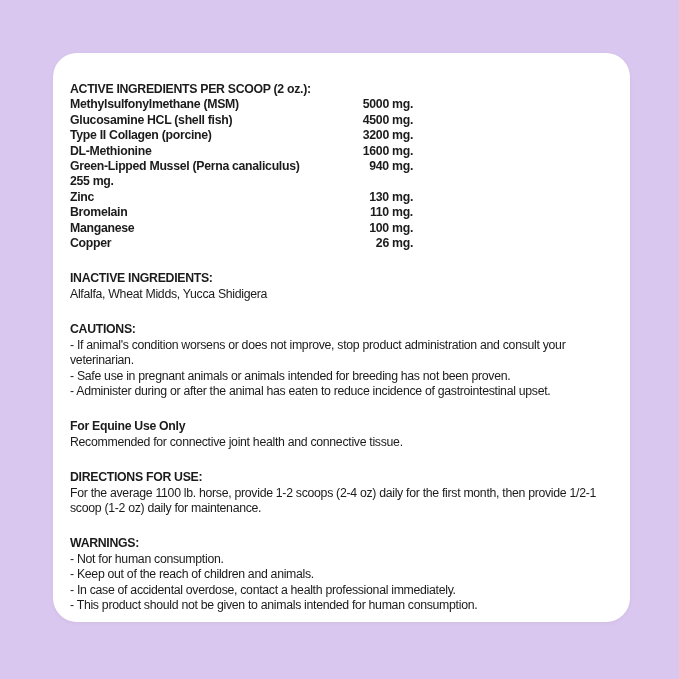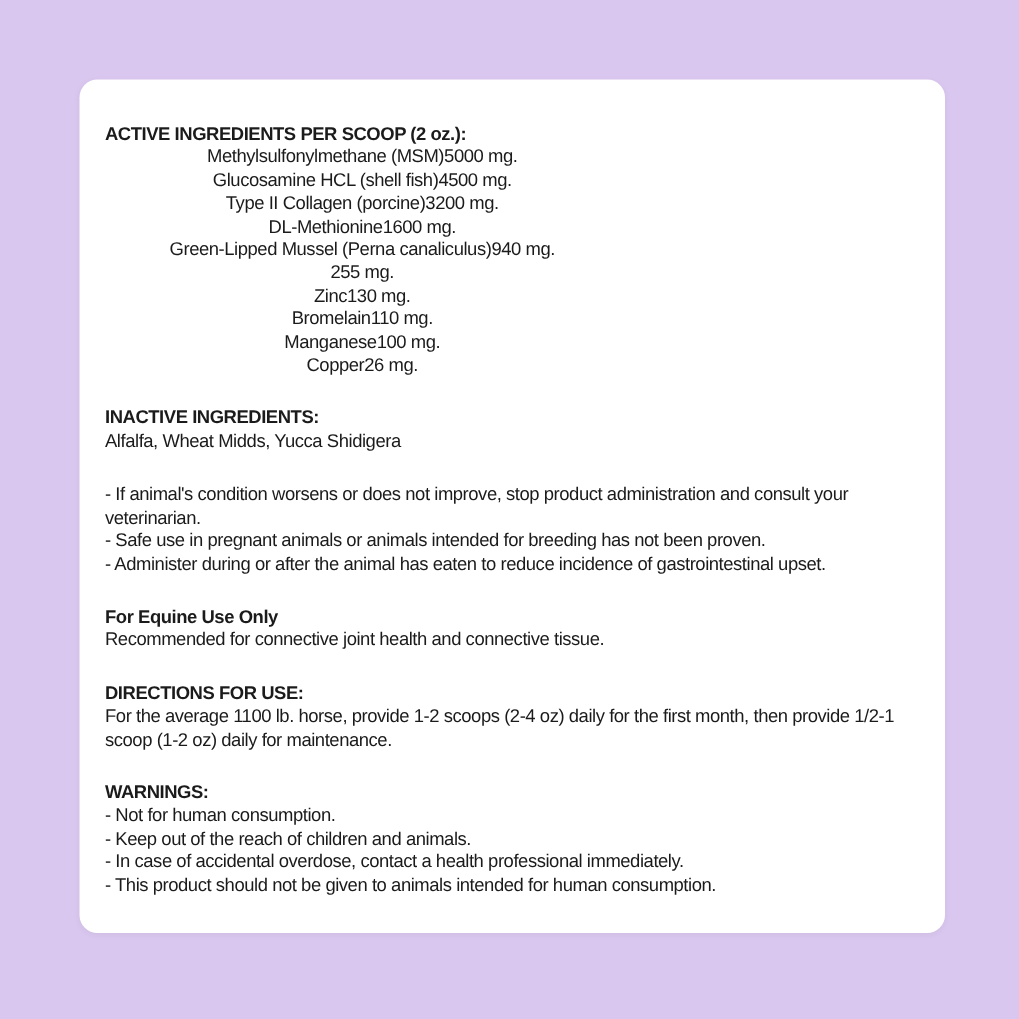--- a/index.html
+++ b/index.html
@@ -15,21 +15,21 @@
     color: #1b1b1b;
     overflow: hidden;
   }
   .card {
     position: absolute;
     left: 53px;
     top: 53px;
     width: 577px;
     height: 569px;
     background: #ffffff;
-    border-radius: 12px;
+    border-radius: 24px;
     box-shadow: 0 1px 4px rgba(0,0,0,0.05);
     box-sizing: border-box;
     padding: 29px 16px 20px 17px;
   }
   .card, .card * {
     font-size: 12.3px;
     line-height: 15.4px;
     letter-spacing: -0.3px;
   }
   .heading {
@@ -39,21 +39,22 @@
     margin-top: 20px;
   }
   .section:first-child {
     margin-top: 0;
   }
   .ing-table {
     width: 343px;
   }
   .ing-row {
     display: flex;
-    justify-content: center;
+    justify-content: space-between;
+    font-weight: bold;
   }
   .ing-name {
     white-space: nowrap;
   }
   .ing-amt {
     text-align: right;
     white-space: nowrap;
   }
   .para {
     max-width: 546px;
@@ -109,20 +110,21 @@
         </div>
       </div>
     </div>
 
     <div class="section">
       <div class="heading">INACTIVE INGREDIENTS:</div>
       <div class="para">Alfalfa, Wheat Midds, Yucca Shidigera</div>
     </div>
 
     <div class="section">
+      <div class="heading">CAUTIONS:</div>
       <div class="para">- If animal's condition worsens or does not improve, stop product administration and consult your veterinarian.</div>
       <div class="para">- Safe use in pregnant animals or animals intended for breeding has not been proven.</div>
       <div class="para">- Administer during or after the animal has eaten to reduce incidence of gastrointestinal upset.</div>
     </div>
 
     <div class="section">
       <div class="heading">For Equine Use Only</div>
       <div class="para">Recommended for connective joint health and connective tissue.</div>
     </div>
 

